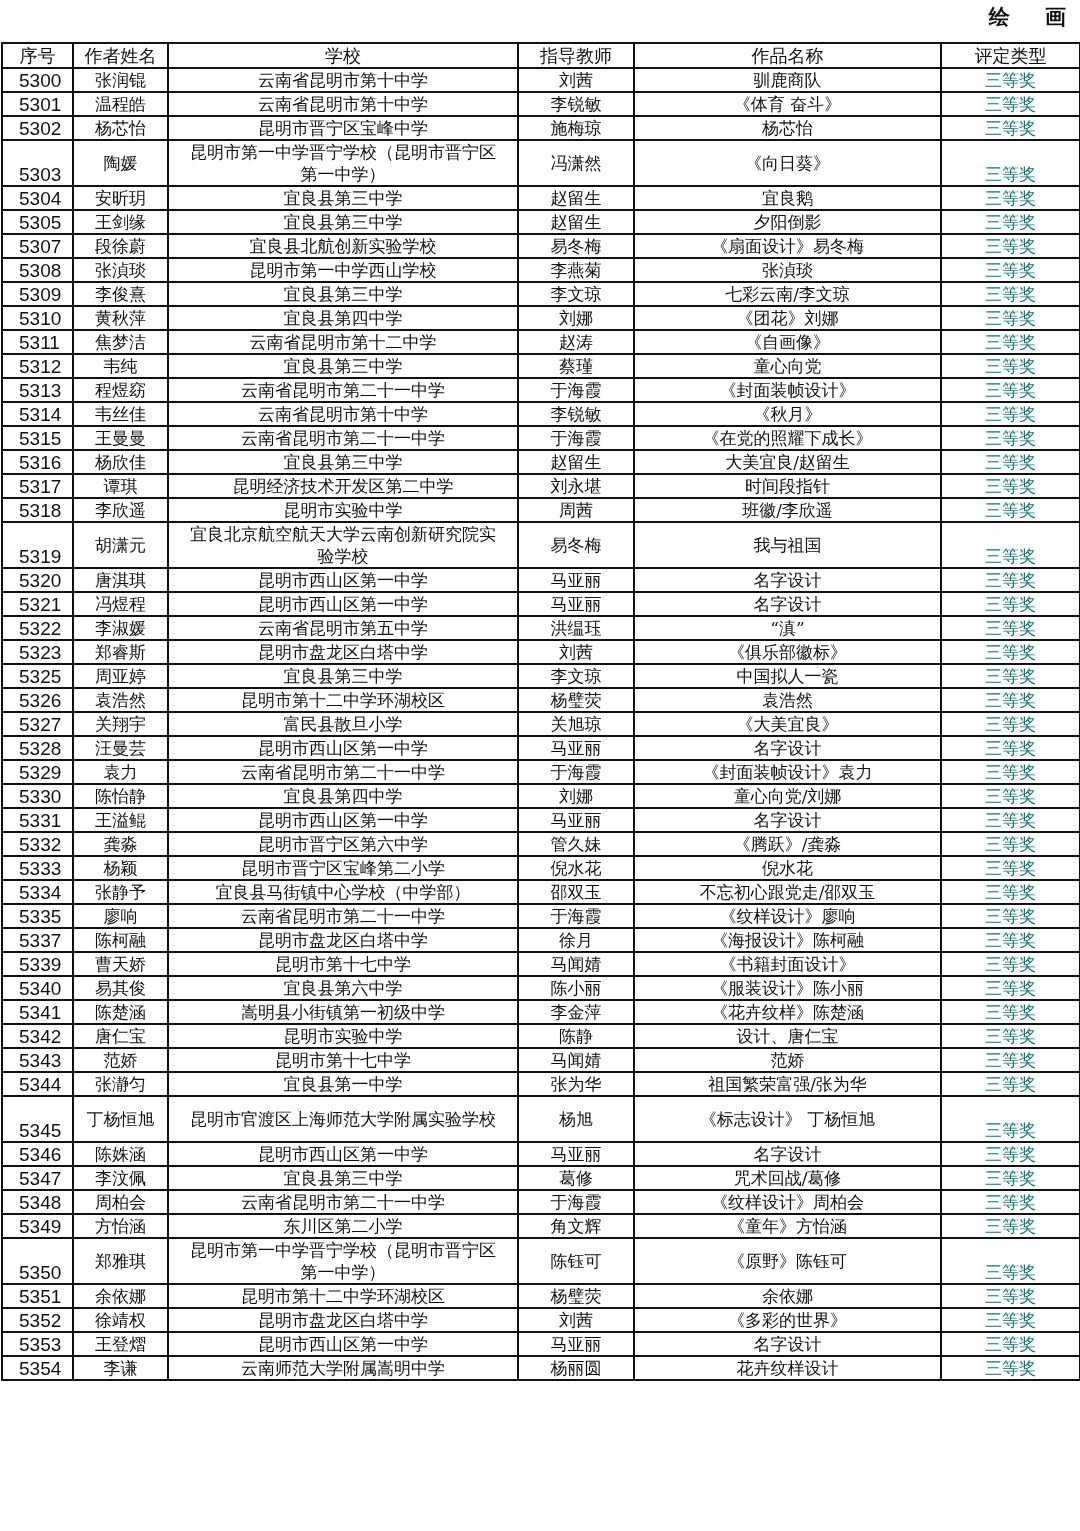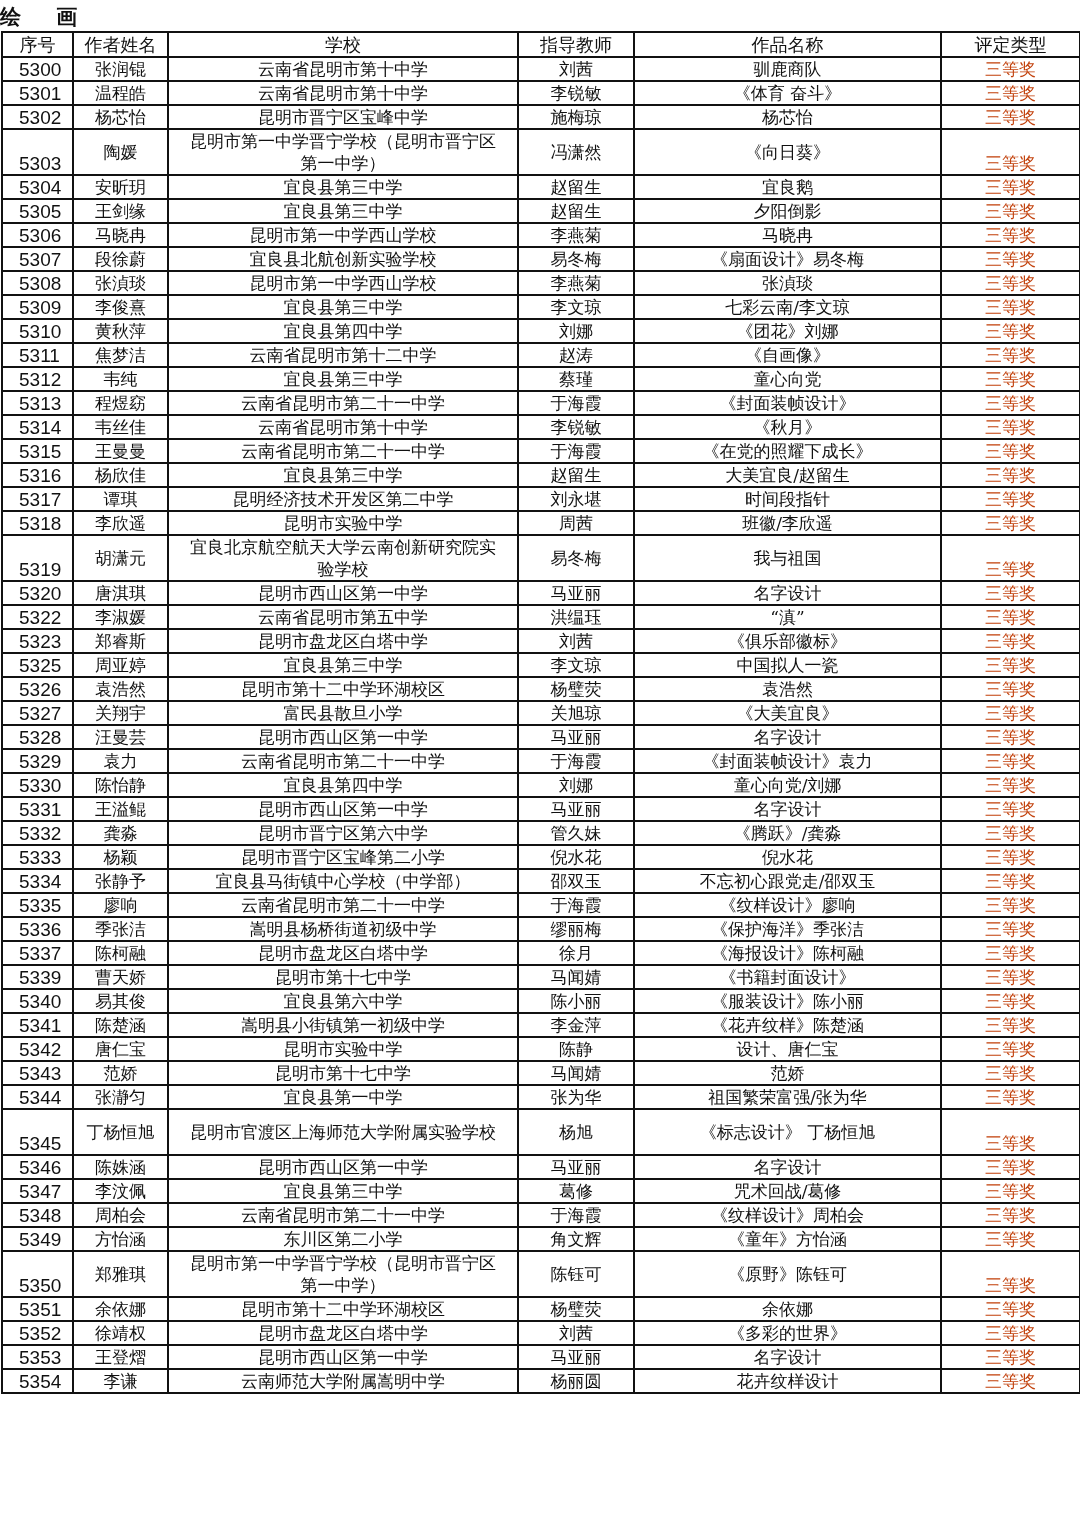--- a/index.html
+++ b/index.html
@@ -1,27 +1,27 @@
 <!DOCTYPE html>
 <html><head>
 <meta charset="utf-8">
 <style>
   html, body { margin: 0; padding: 0; background: #ffffff; }
   body { width: 1080px; height: 1531px; overflow: hidden; font-family: "DejaVu Serif", "Liberation Serif", serif; color: #111; }
-  .title { height: 31px; line-height: 34px; text-align: left; font-family: "DejaVu Sans", "Liberation Sans", sans-serif; font-weight: bold; font-size: 21px; letter-spacing: 14px; padding-left: 0; }
+  .title { height: 42px; line-height: 34px; text-align: right; font-family: "DejaVu Sans", "Liberation Sans", sans-serif; font-weight: bold; font-size: 21px; letter-spacing: 14px; padding-left: 0; }
   table { border-collapse: collapse; width: 1078px; margin-left: 1px; table-layout: fixed; }
   td, th { border: 2px solid #111; padding: 0; text-align: center; vertical-align: middle; font-size: 17px; line-height: 21px; white-space: nowrap; overflow: hidden; }
   th { font-family: "DejaVu Sans", "Liberation Sans", sans-serif; font-size: 18px; font-weight: normal; height: 23px; margin-top: 37px; }
   tr.r td { height: 21px; }
   tr.tall td { height: 44px; }
   td.num { font-family: "Liberation Sans", "DejaVu Sans", sans-serif; font-size: 19px; text-align: left; padding-left: 16px; }
   tr.tall td.num { vertical-align: bottom; margin-left: 10px; }
   tr.tall td.award { vertical-align: bottom; }
   td.school { white-space: normal; line-height: 22px; padding: 0 20px; }
-  td.award { color: #c2410c; margin-top: 48px; }
+  td.award { color: #0f766e; margin-top: 48px; }
 </style>
 </head>
 <body>
 
 <div class="title">绘 画</div>
 
 <table>
   <colgroup>
     <col style="width:71px">
     <col style="width:95px">
@@ -83,28 +83,20 @@
       </tr>
       <tr class="r">
         <td class="num">5305</td>
         <td>王剑缘</td>
         <td class="school">宜良县第三中学</td>
         <td>赵留生</td>
         <td>夕阳倒影</td>
         <td class="award">三等奖</td>
       </tr>
       <tr class="r">
-        <td class="num">5306</td>
-        <td>马晓冉</td>
-        <td class="school">昆明市第一中学西山学校</td>
-        <td>李燕菊</td>
-        <td>马晓冉</td>
-        <td class="award">三等奖</td>
-      </tr>
-      <tr class="r">
         <td class="num">5307</td>
         <td>段徐蔚</td>
         <td class="school">宜良县北航创新实验学校</td>
         <td>易冬梅</td>
         <td>《扇面设计》易冬梅</td>
         <td class="award">三等奖</td>
       </tr>
       <tr class="r">
         <td class="num">5308</td>
         <td>张湞琰</td>
@@ -203,20 +195,28 @@
       </tr>
       <tr class="r">
         <td class="num">5320</td>
         <td>唐淇琪</td>
         <td class="school">昆明市西山区第一中学</td>
         <td>马亚丽</td>
         <td>名字设计</td>
         <td class="award">三等奖</td>
       </tr>
       <tr class="r">
+        <td class="num">5321</td>
+        <td>冯煜程</td>
+        <td class="school">昆明市西山区第一中学</td>
+        <td>马亚丽</td>
+        <td>名字设计</td>
+        <td class="award">三等奖</td>
+      </tr>
+      <tr class="r">
         <td class="num">5322</td>
         <td>李淑媛</td>
         <td class="school">云南省昆明市第五中学</td>
         <td>洪缊珏</td>
         <td>“滇”</td>
         <td class="award">三等奖</td>
       </tr>
       <tr class="r">
         <td class="num">5323</td>
         <td>郑睿斯</td>
@@ -304,28 +304,20 @@
         <td>邵双玉</td>
         <td>不忘初心跟党走/邵双玉</td>
         <td class="award">三等奖</td>
       </tr>
       <tr class="r">
         <td class="num">5335</td>
         <td>廖响</td>
         <td class="school">云南省昆明市第二十一中学</td>
         <td>于海霞</td>
         <td>《纹样设计》廖响</td>
-        <td class="award">三等奖</td>
-      </tr>
-      <tr class="r">
-        <td class="num">5336</td>
-        <td>季张洁</td>
-        <td class="school">嵩明县杨桥街道初级中学</td>
-        <td>缪丽梅</td>
-        <td>《保护海洋》季张洁</td>
         <td class="award">三等奖</td>
       </tr>
       <tr class="r">
         <td class="num">5337</td>
         <td>陈柯融</td>
         <td class="school">昆明市盘龙区白塔中学</td>
         <td>徐月</td>
         <td>《海报设计》陈柯融</td>
         <td class="award">三等奖</td>
       </tr>

